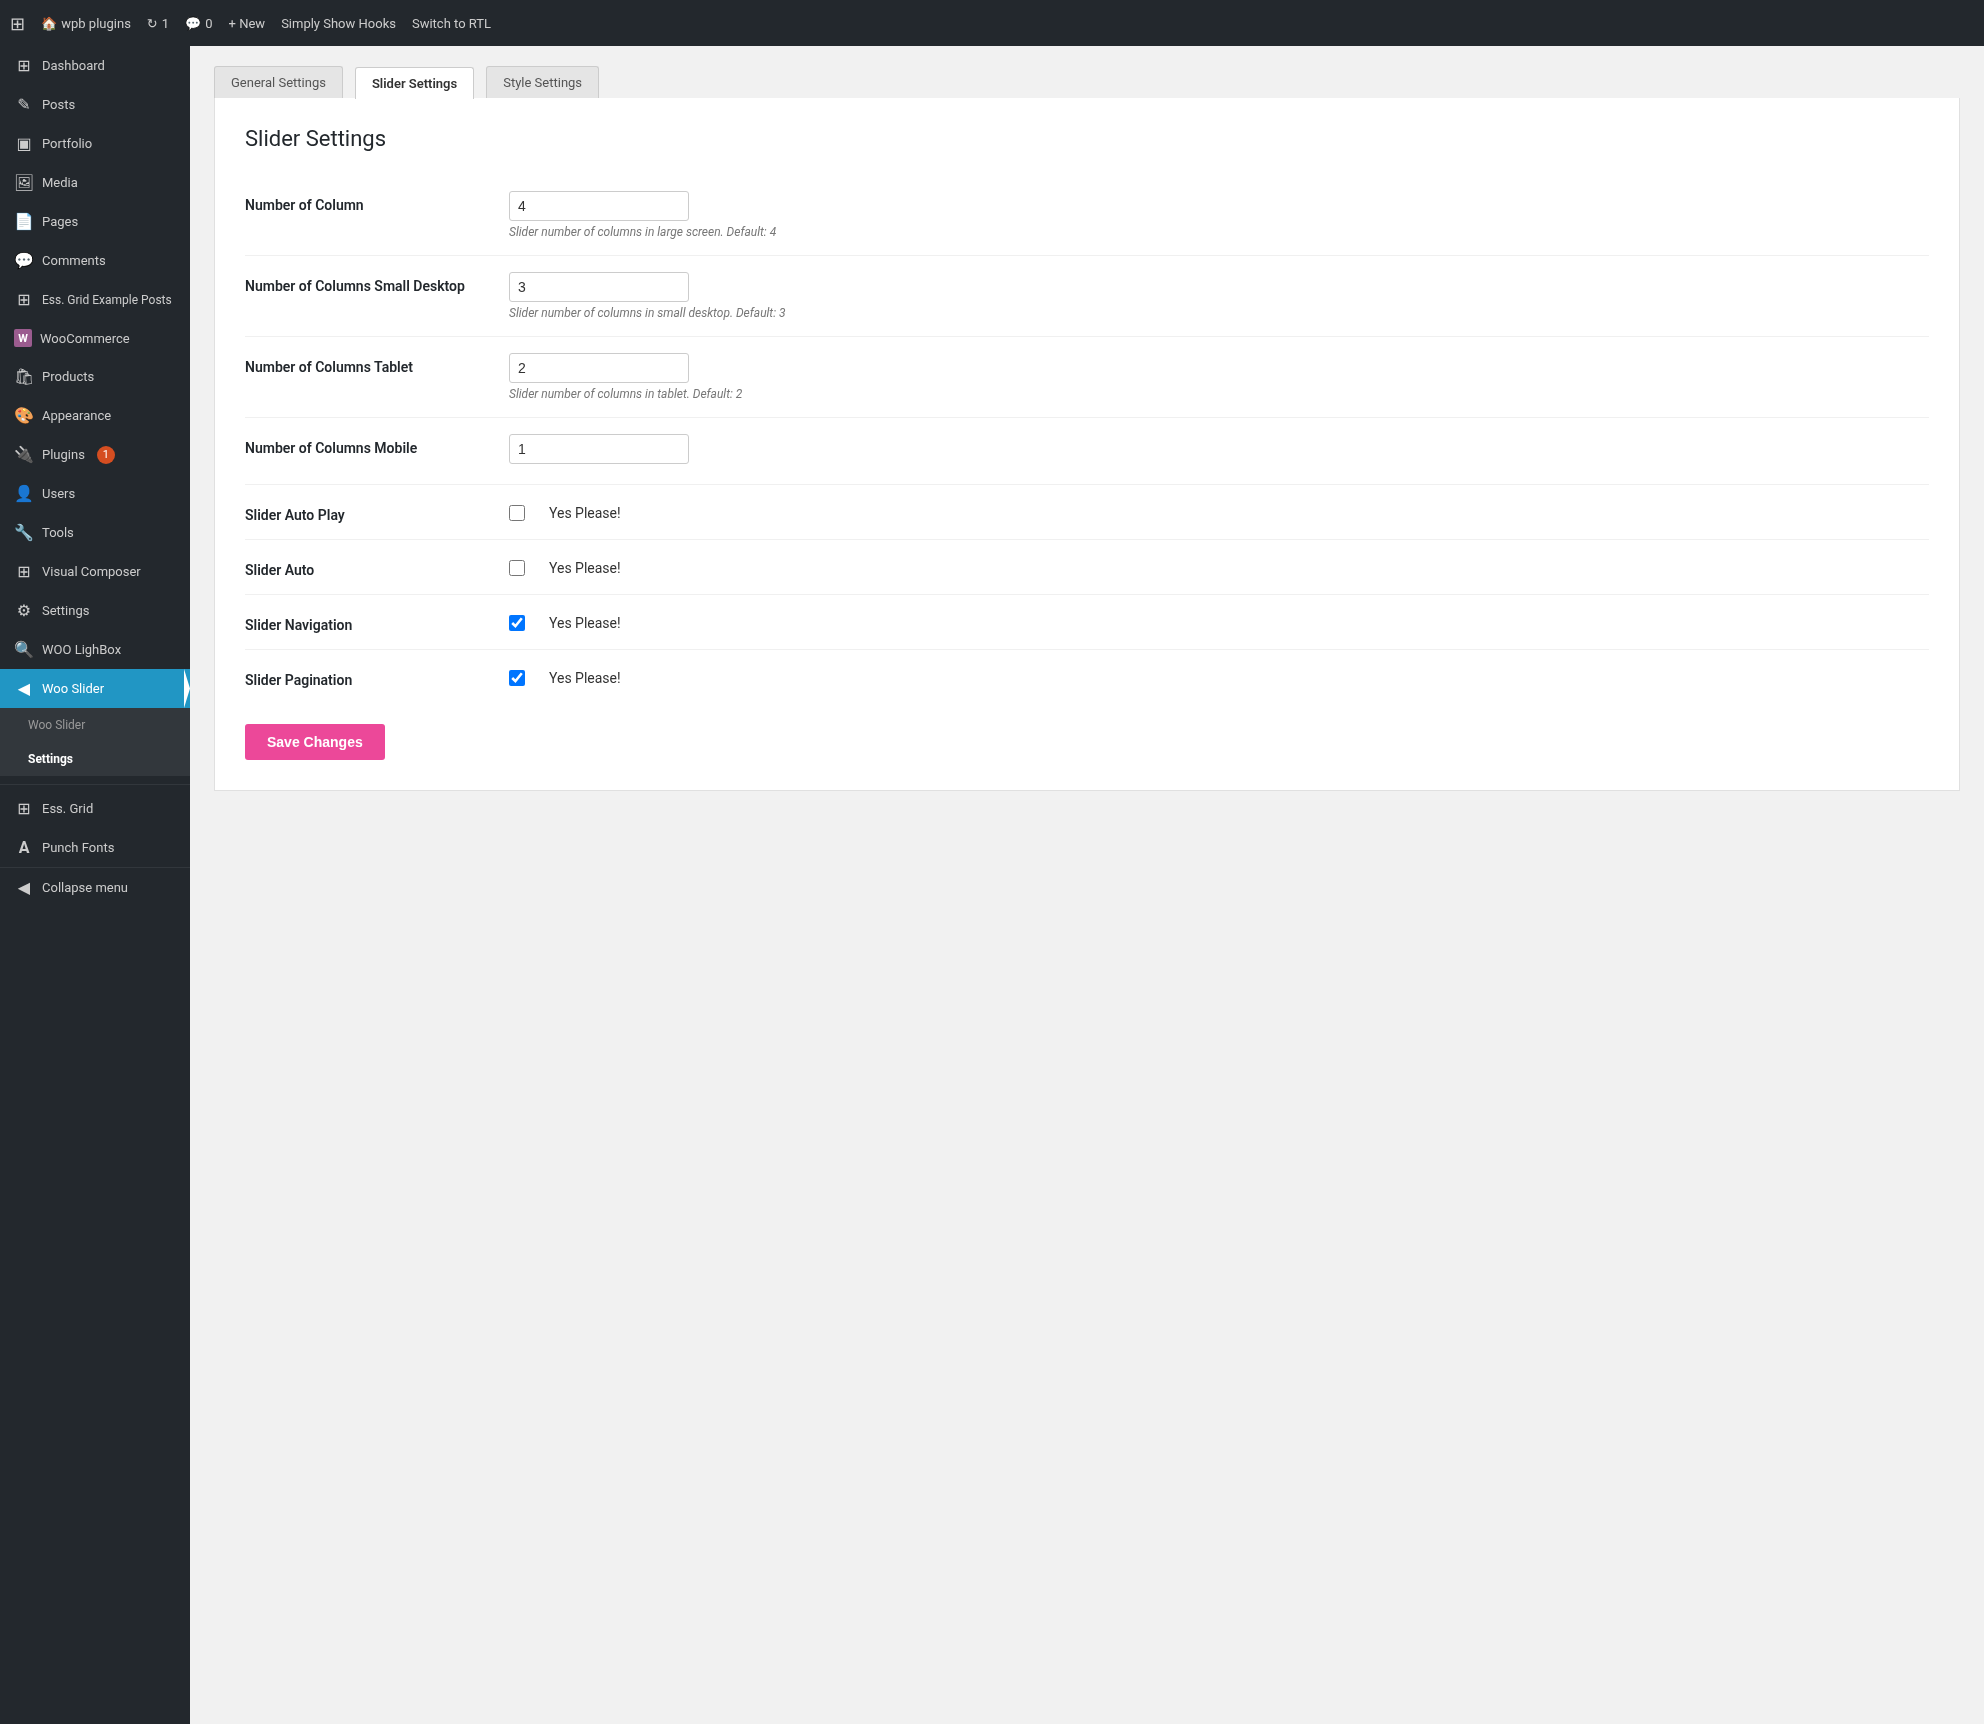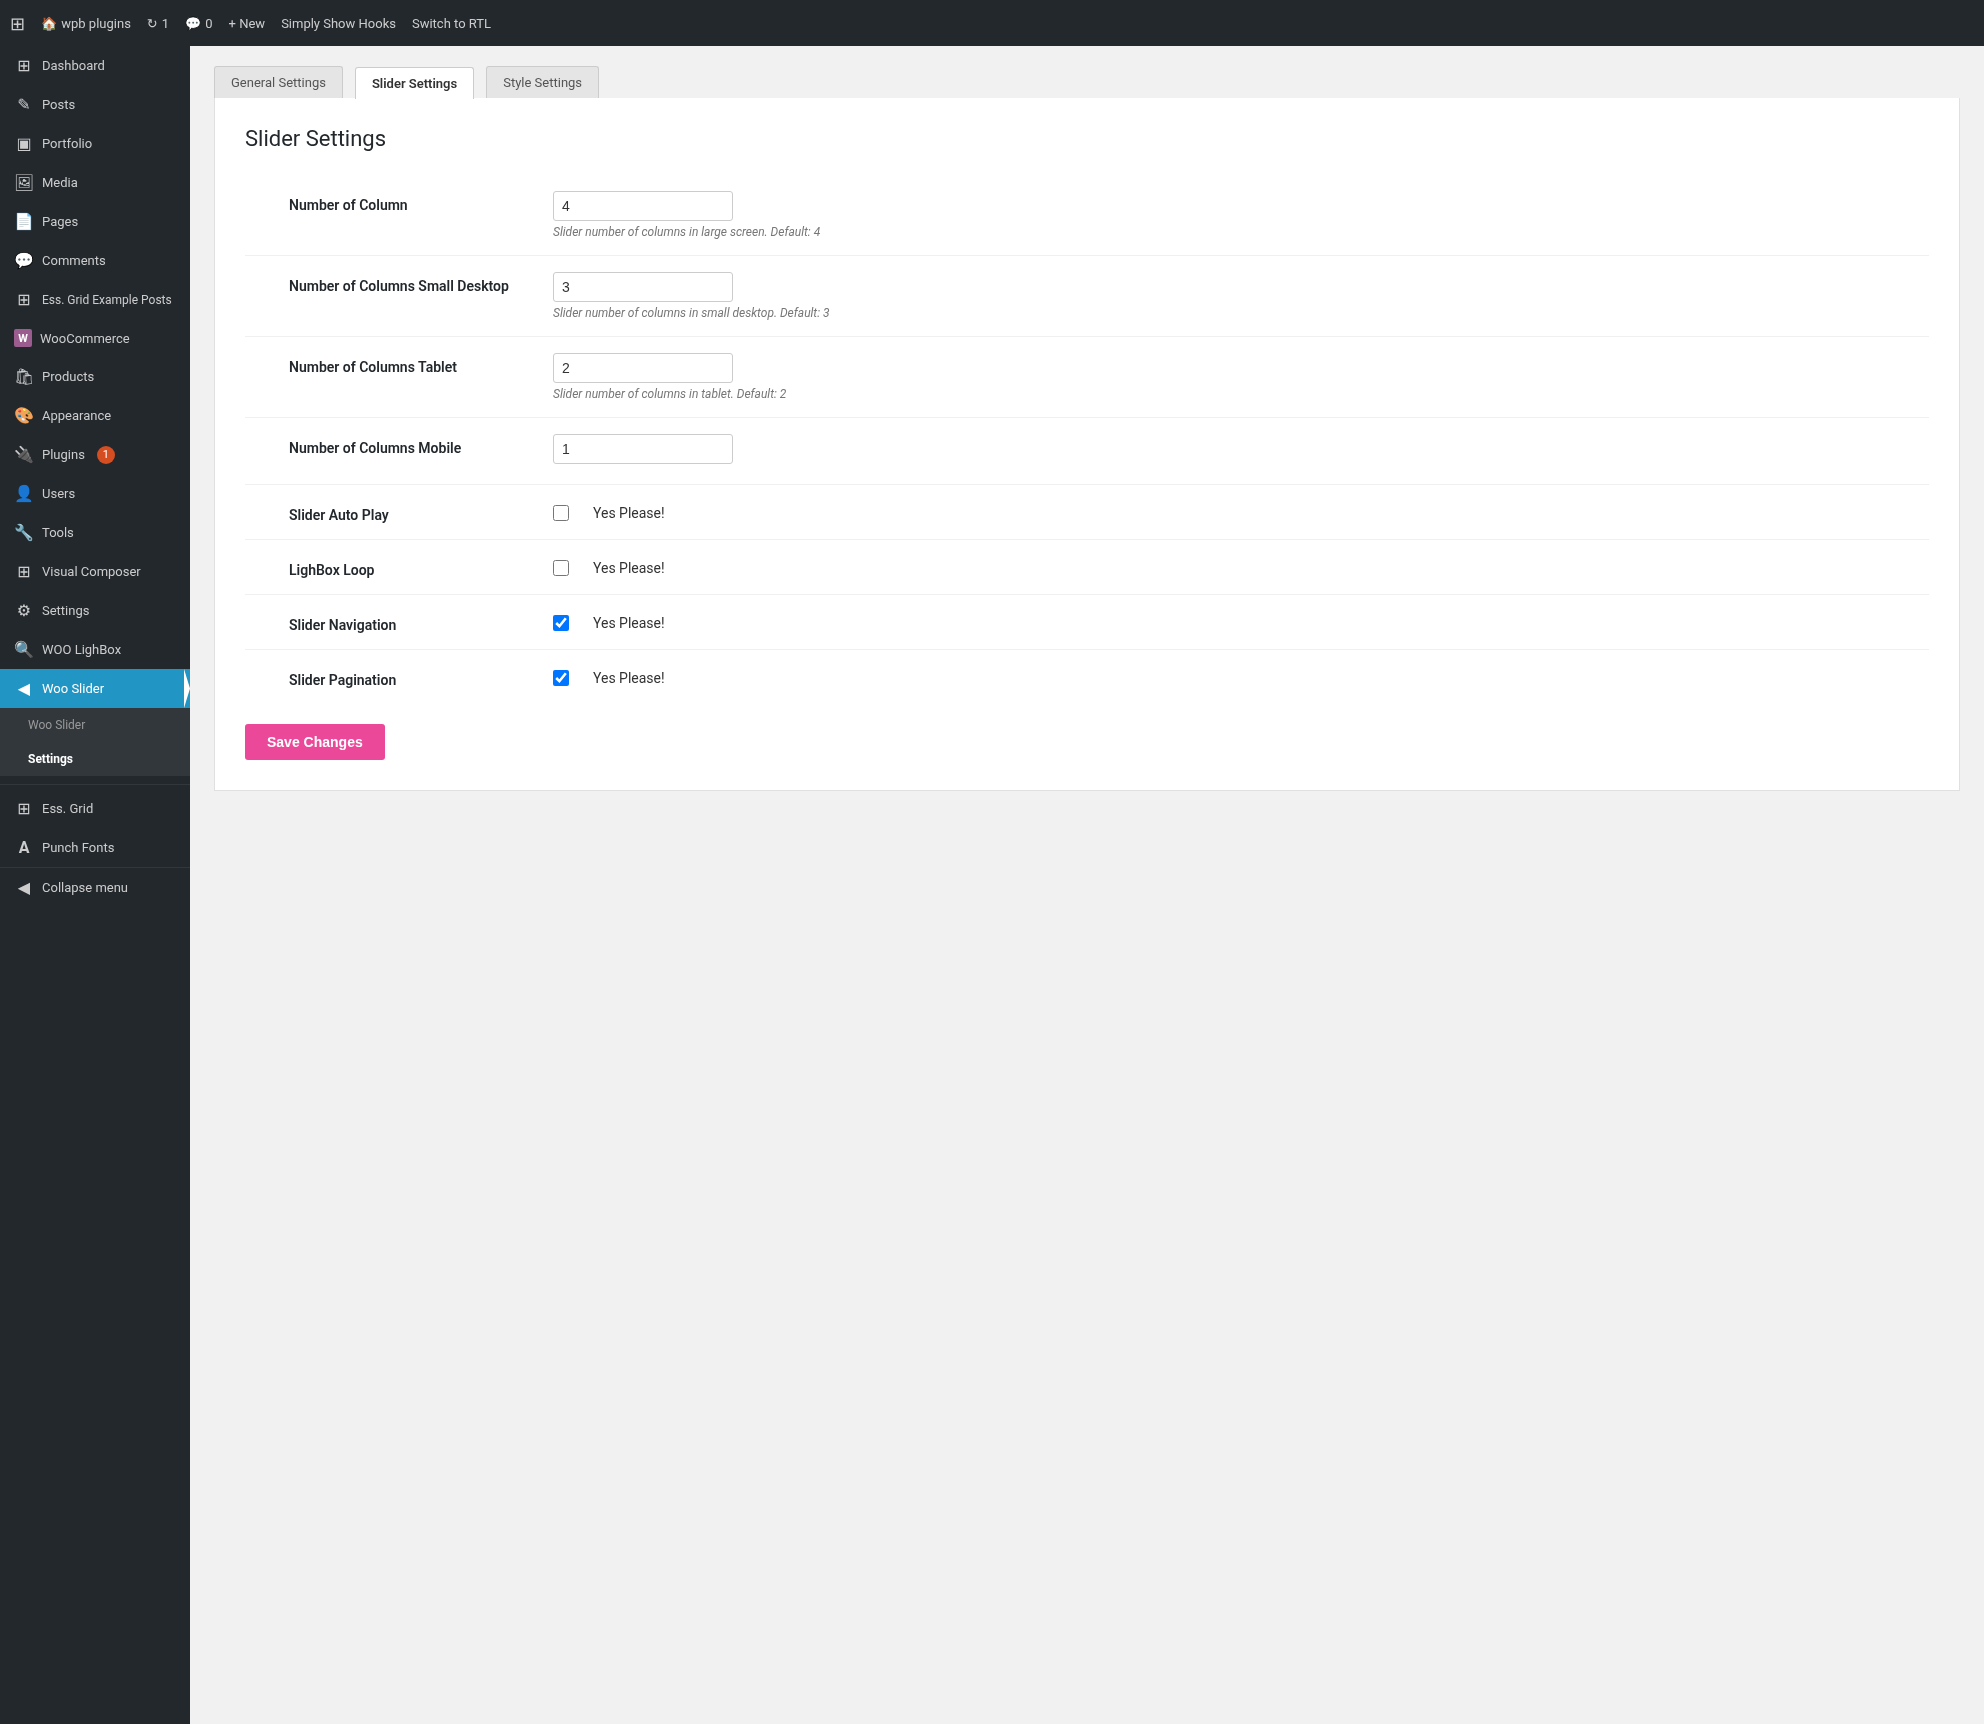--- a/index.html
+++ b/index.html
@@ -146,21 +146,20 @@
     }
     .form-row:last-of-type { border-bottom: none; }
 
     .form-label {
       width: 240px;
       font-size: 14px;
       font-weight: 600;
       color: #23282d;
       padding-top: 6px;
       flex-shrink: 0;
-      margin-left: 44px;
     }
 
     .form-field {
       flex: 1;
     }
 
     .form-input {
       width: 180px;
       padding: 6px 8px;
       border: 1px solid #ccc;
@@ -397,21 +396,21 @@
         <div class="form-field">
           <label class="checkbox-label">
             <input type="checkbox" style="">
             <span>Yes Please!</span>
           </label>
         </div>
       </div>
 
       
       <div class="form-row">
-        <div class="form-label">LighBox Loop</div>
+        <div class="form-label">Slider Auto</div>
         <div class="form-field">
           <label class="checkbox-label">
             <input type="checkbox" style="">
             <span>Yes Please!</span>
           </label>
         </div>
       </div>
 
       
       <div class="form-row">

